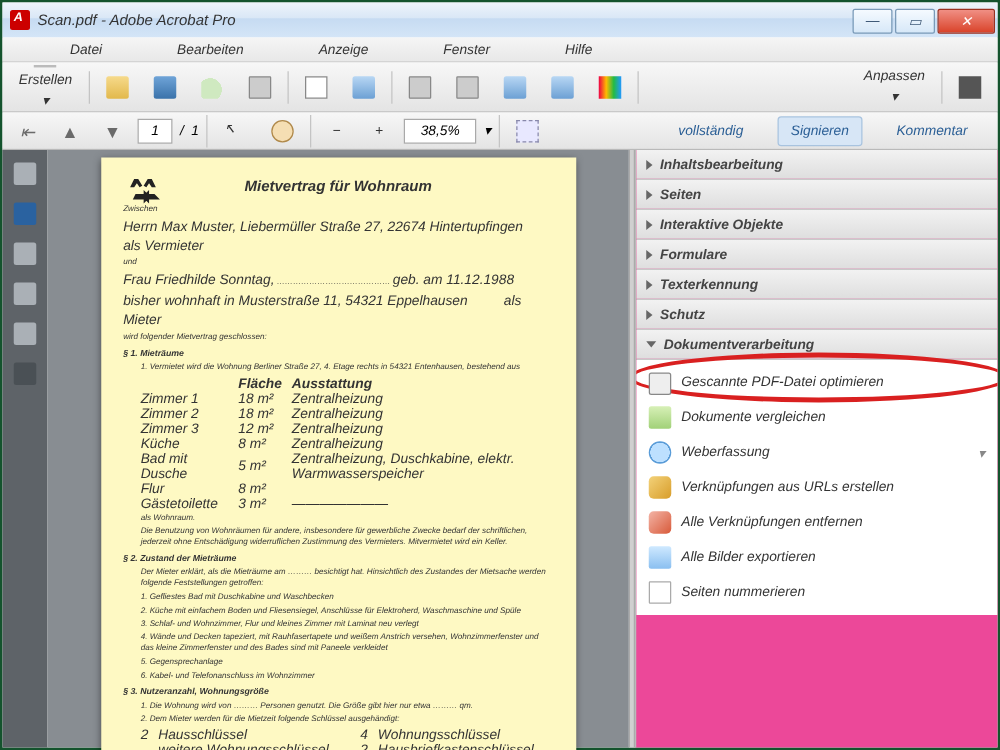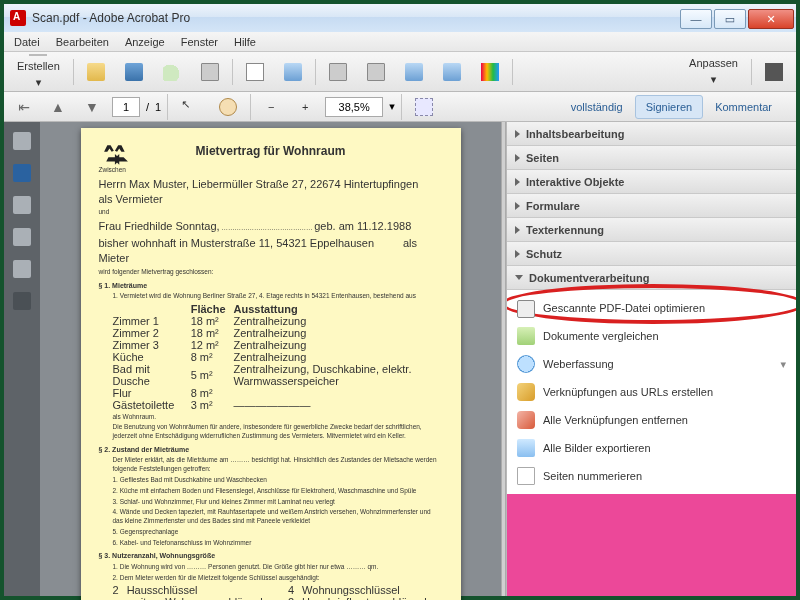--- a/index.html
+++ b/index.html
@@ -1,42 +1,42 @@
 <!DOCTYPE html>
 <html><head>
 <meta charset="utf-8">
 <style>
 * { margin: 0; padding: 0; box-sizing: border-box; font-family: "Segoe UI", Tahoma, sans-serif; font-size: 11px; }
 body { width: 800px; height: 600px; overflow: hidden; background: #d7d7d7; }
 
 
-.window { width: 800px; height: 600px; border: 4px solid #14532d; background: #fff; display: flex; flex-direction: column; }
+.window { width: 800px; height: 600px; border: 2px solid #14532d; background: #fff; display: flex; flex-direction: column; font-style: italic; }
 .titlebar { height: 28px; background: linear-gradient(to bottom, #eef4fb, #d9e7f6 45%, #c6dbf2 46%, #d4e5f7); display: flex; align-items: center; padding-left: 6px; }
 .titlebar .ticon { width: 16px; height: 16px; background: #c00; border-radius: 2px; position: relative; margin-right: 6px; }
 .titlebar .ticon::after { content:"A"; color:#fff; font-size:10px; font-weight:bold; position:absolute; left:3px; top:1px;}
 .titlebar .title { color: #333; font-size: 12px; }
 .winbtns { margin-left: auto; display: flex; }
 .winbtn { width: 32px; height: 20px; margin: 2px 2px 0 0; border: 1px solid #7a9ab8; background: linear-gradient(#f5faff,#d7e8f8); display:flex; align-items:center; justify-content:center; color:#405a78; font-size:11px; border-radius:2px; cursor:pointer;}
 .winbtn.close { background: linear-gradient(#f08f84,#d9432a); color:#fff; border-color:#9b3020; width:46px;}
 
 
 .menubar { height: 20px; background: linear-gradient(#f5f5f5,#e8e8e8); border-bottom:1px solid #c7c7c7; display:flex; align-items:center; padding-left:4px; gap:4px;}
-.menubar span { padding: 16px 6px; color:#333; cursor:pointer; }
+.menubar span { padding: 16px 6px; color:#333; cursor:pointer;margin-left:44px; }
 
 
 .toolbar { height: 40px; background: linear-gradient(#f7f7f7,#e4e4e4); border-bottom:1px solid #b9b9b9; display:flex; align-items:center; padding:0 6px; gap:6px;}
 .tbtn { height:28px; min-width:28px; padding:0 6px; border:1px solid transparent; border-radius:3px; display:flex; align-items:center; justify-content:center; cursor:pointer; gap:4px; color:#333;flex-direction:column;}
 .tbtn .glyph{ width:18px; height:18px; display:inline-block;}
 .sep{ width:1px; height:26px; background:#c4c4c4;}
 .toolbar-right{ margin-left:auto; display:flex; align-items:center; gap:6px;}
 .zoombox{ width:58px; height:20px; border:1px solid #a9a9a9; background:#fff; text-align:center; line-height:18px;}
 .pgbox{ width:28px; height:20px; border:1px solid #a9a9a9; background:#fff; text-align:center; line-height:18px;}
 
 
-.tabsright{ height:32px; border-bottom:1px solid #b9b9b9; background:linear-gradient(#f3f3f3,#e2e2e2); display:flex; align-items:center; justify-content:flex-end; padding-right:8px; gap:2px;}
+.tabsright{ height:32px; border-bottom:1px solid #b9b9b9; background:linear-gradient(#f3f3f3,#e2e2e2); display:flex; align-items:center; justify-content:flex-end; padding-right:8px; gap:17px;}
 .tabsright span{ padding:5px 10px; color:#2a5e95; cursor:pointer;}
 .tabsright span.active{ background:#d7e6f6; border:1px solid #a8c3df; border-radius:3px;}
 
 
 .main{ flex:1; display:flex; min-height:0; }
 .sidestrip{ width:36px; background:#5e6368; display:flex; flex-direction:column; align-items:center; gap:14px; padding-top:10px;}
 .sidestrip .sicon{ width:18px; height:18px; background:#aab0b6; border-radius:2px; cursor:pointer;}
 .docarea{ flex:1; background:#888d92; position:relative; display:flex; justify-content:center; padding-top:6px; }
 .page{ width:380px; height:510px; background:#fef9c3; box-shadow:0 2px 6px rgba(0,0,0,.5); padding:16px 18px 6px; font-size:7px; color:#333; overflow:hidden; position:relative;}
 .page h1{ text-align:center; font-size:12px; font-weight:bold; margin-bottom:8px;}

